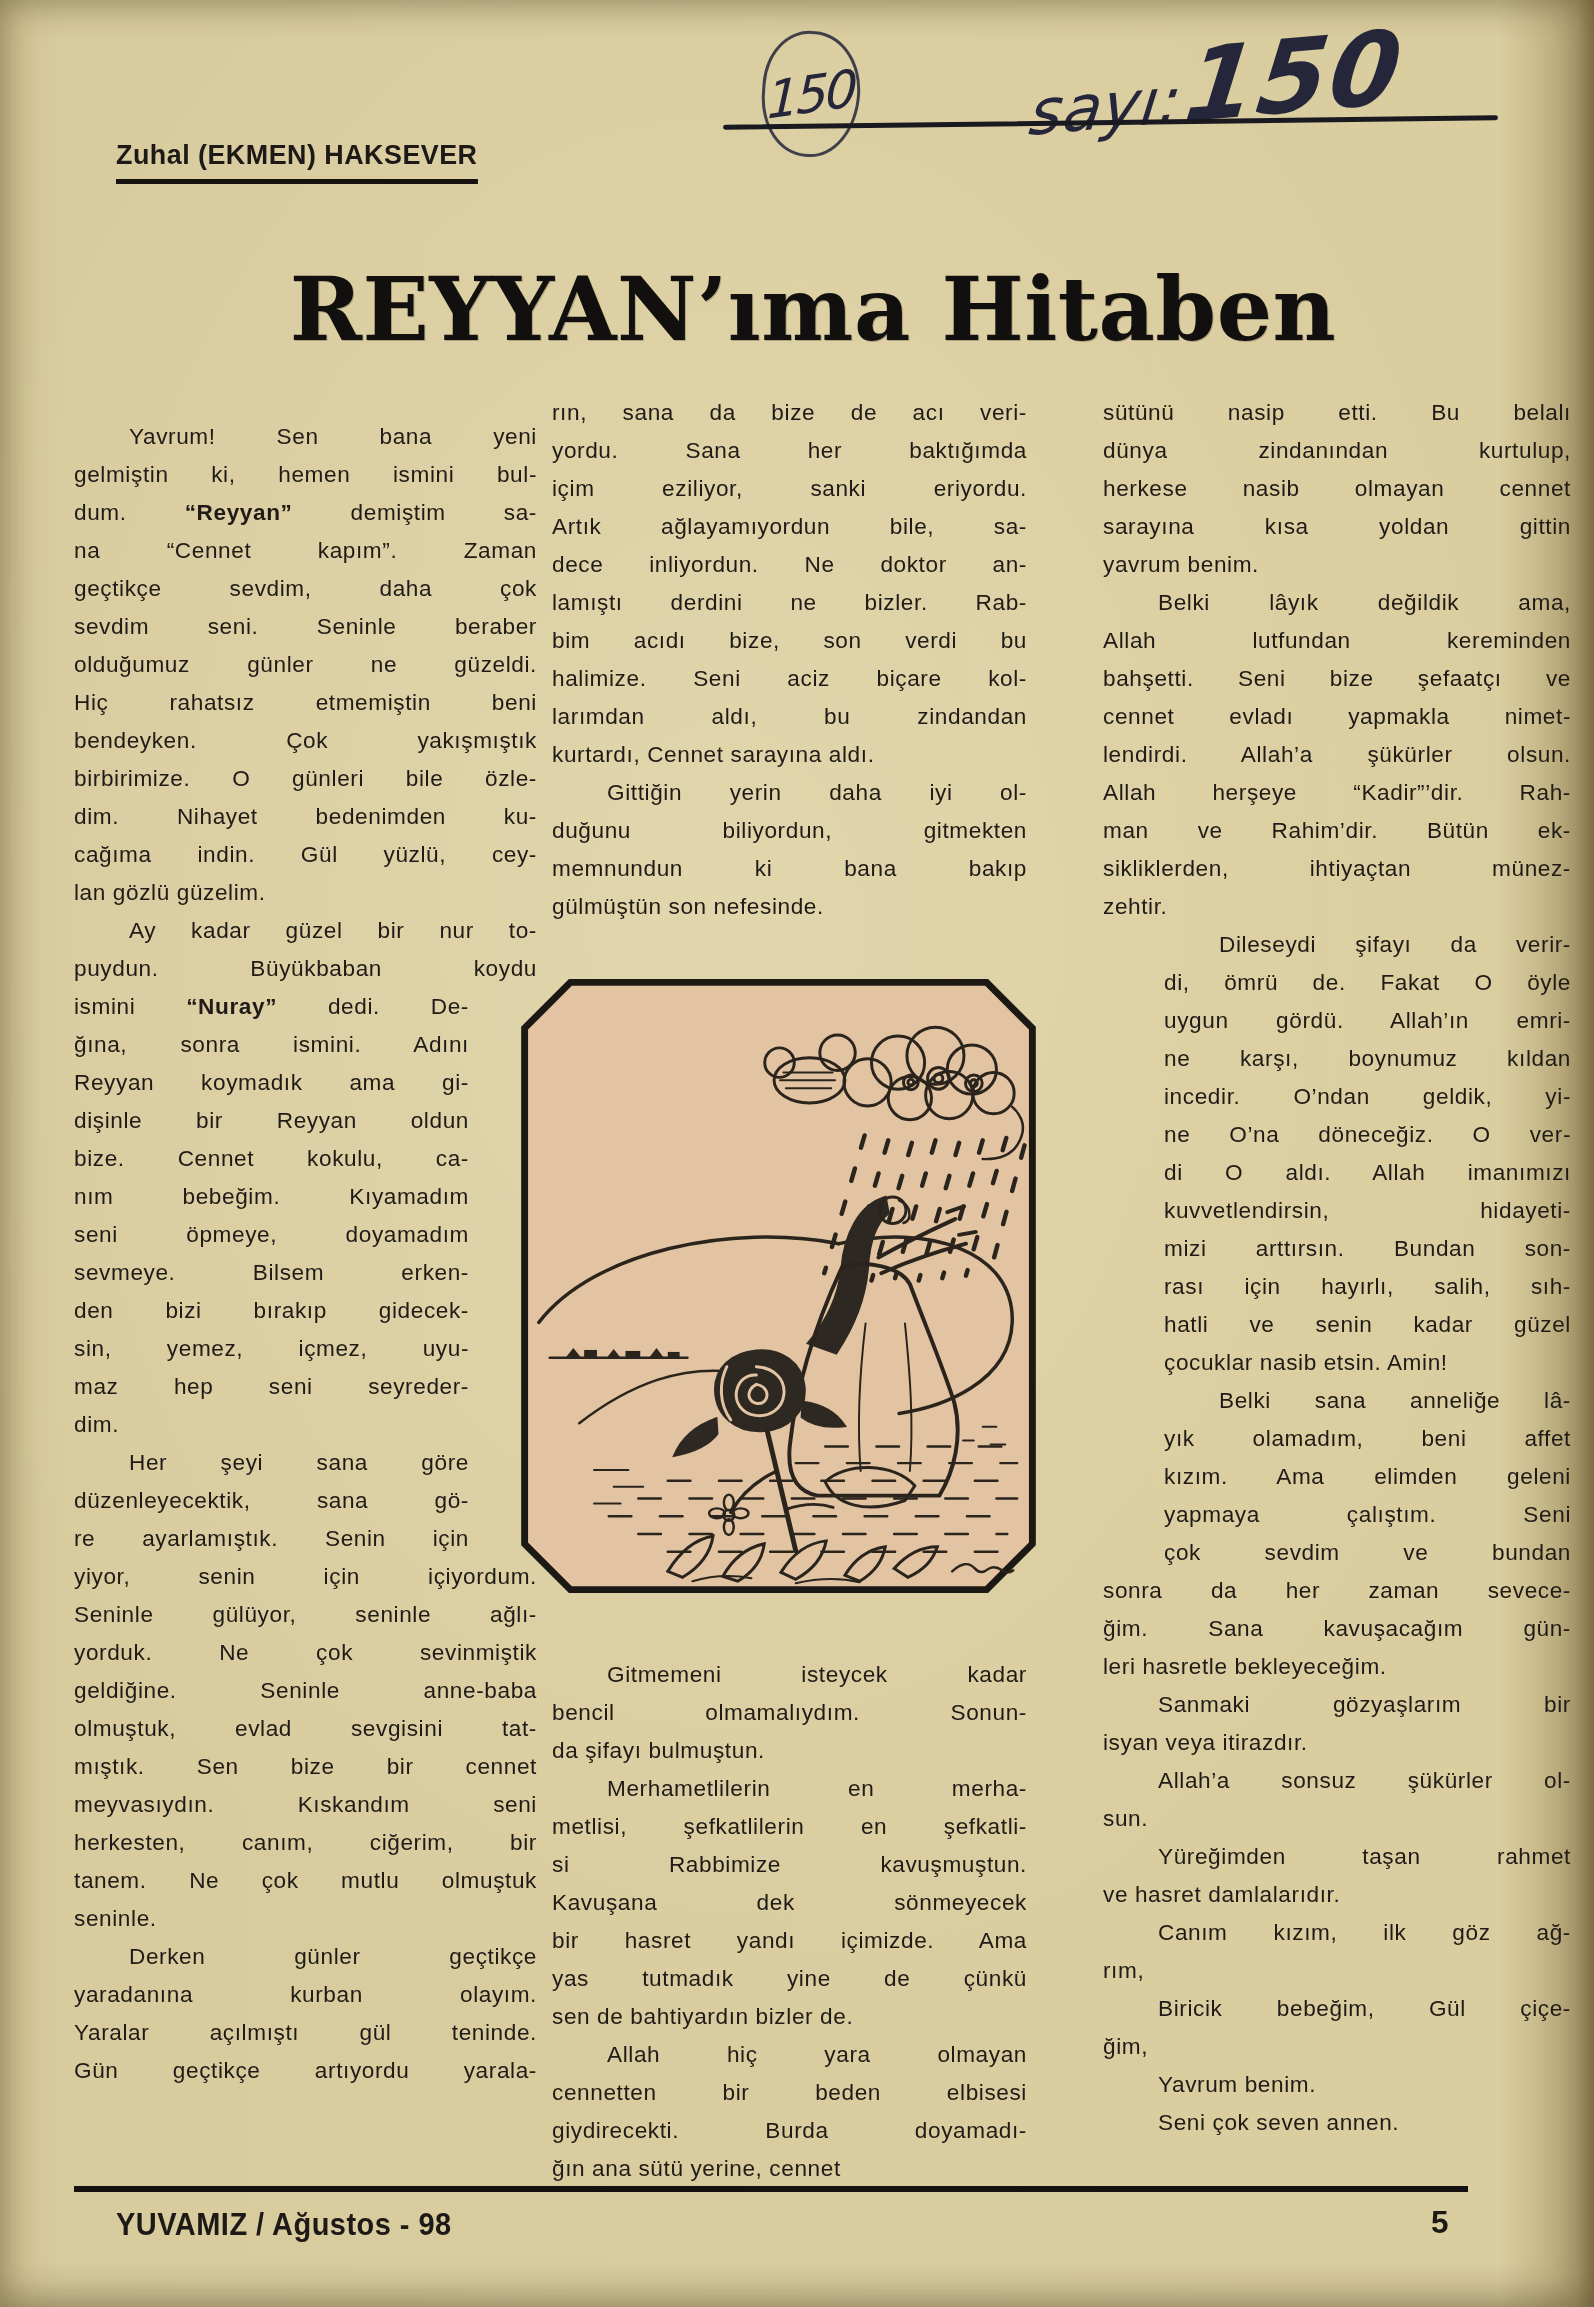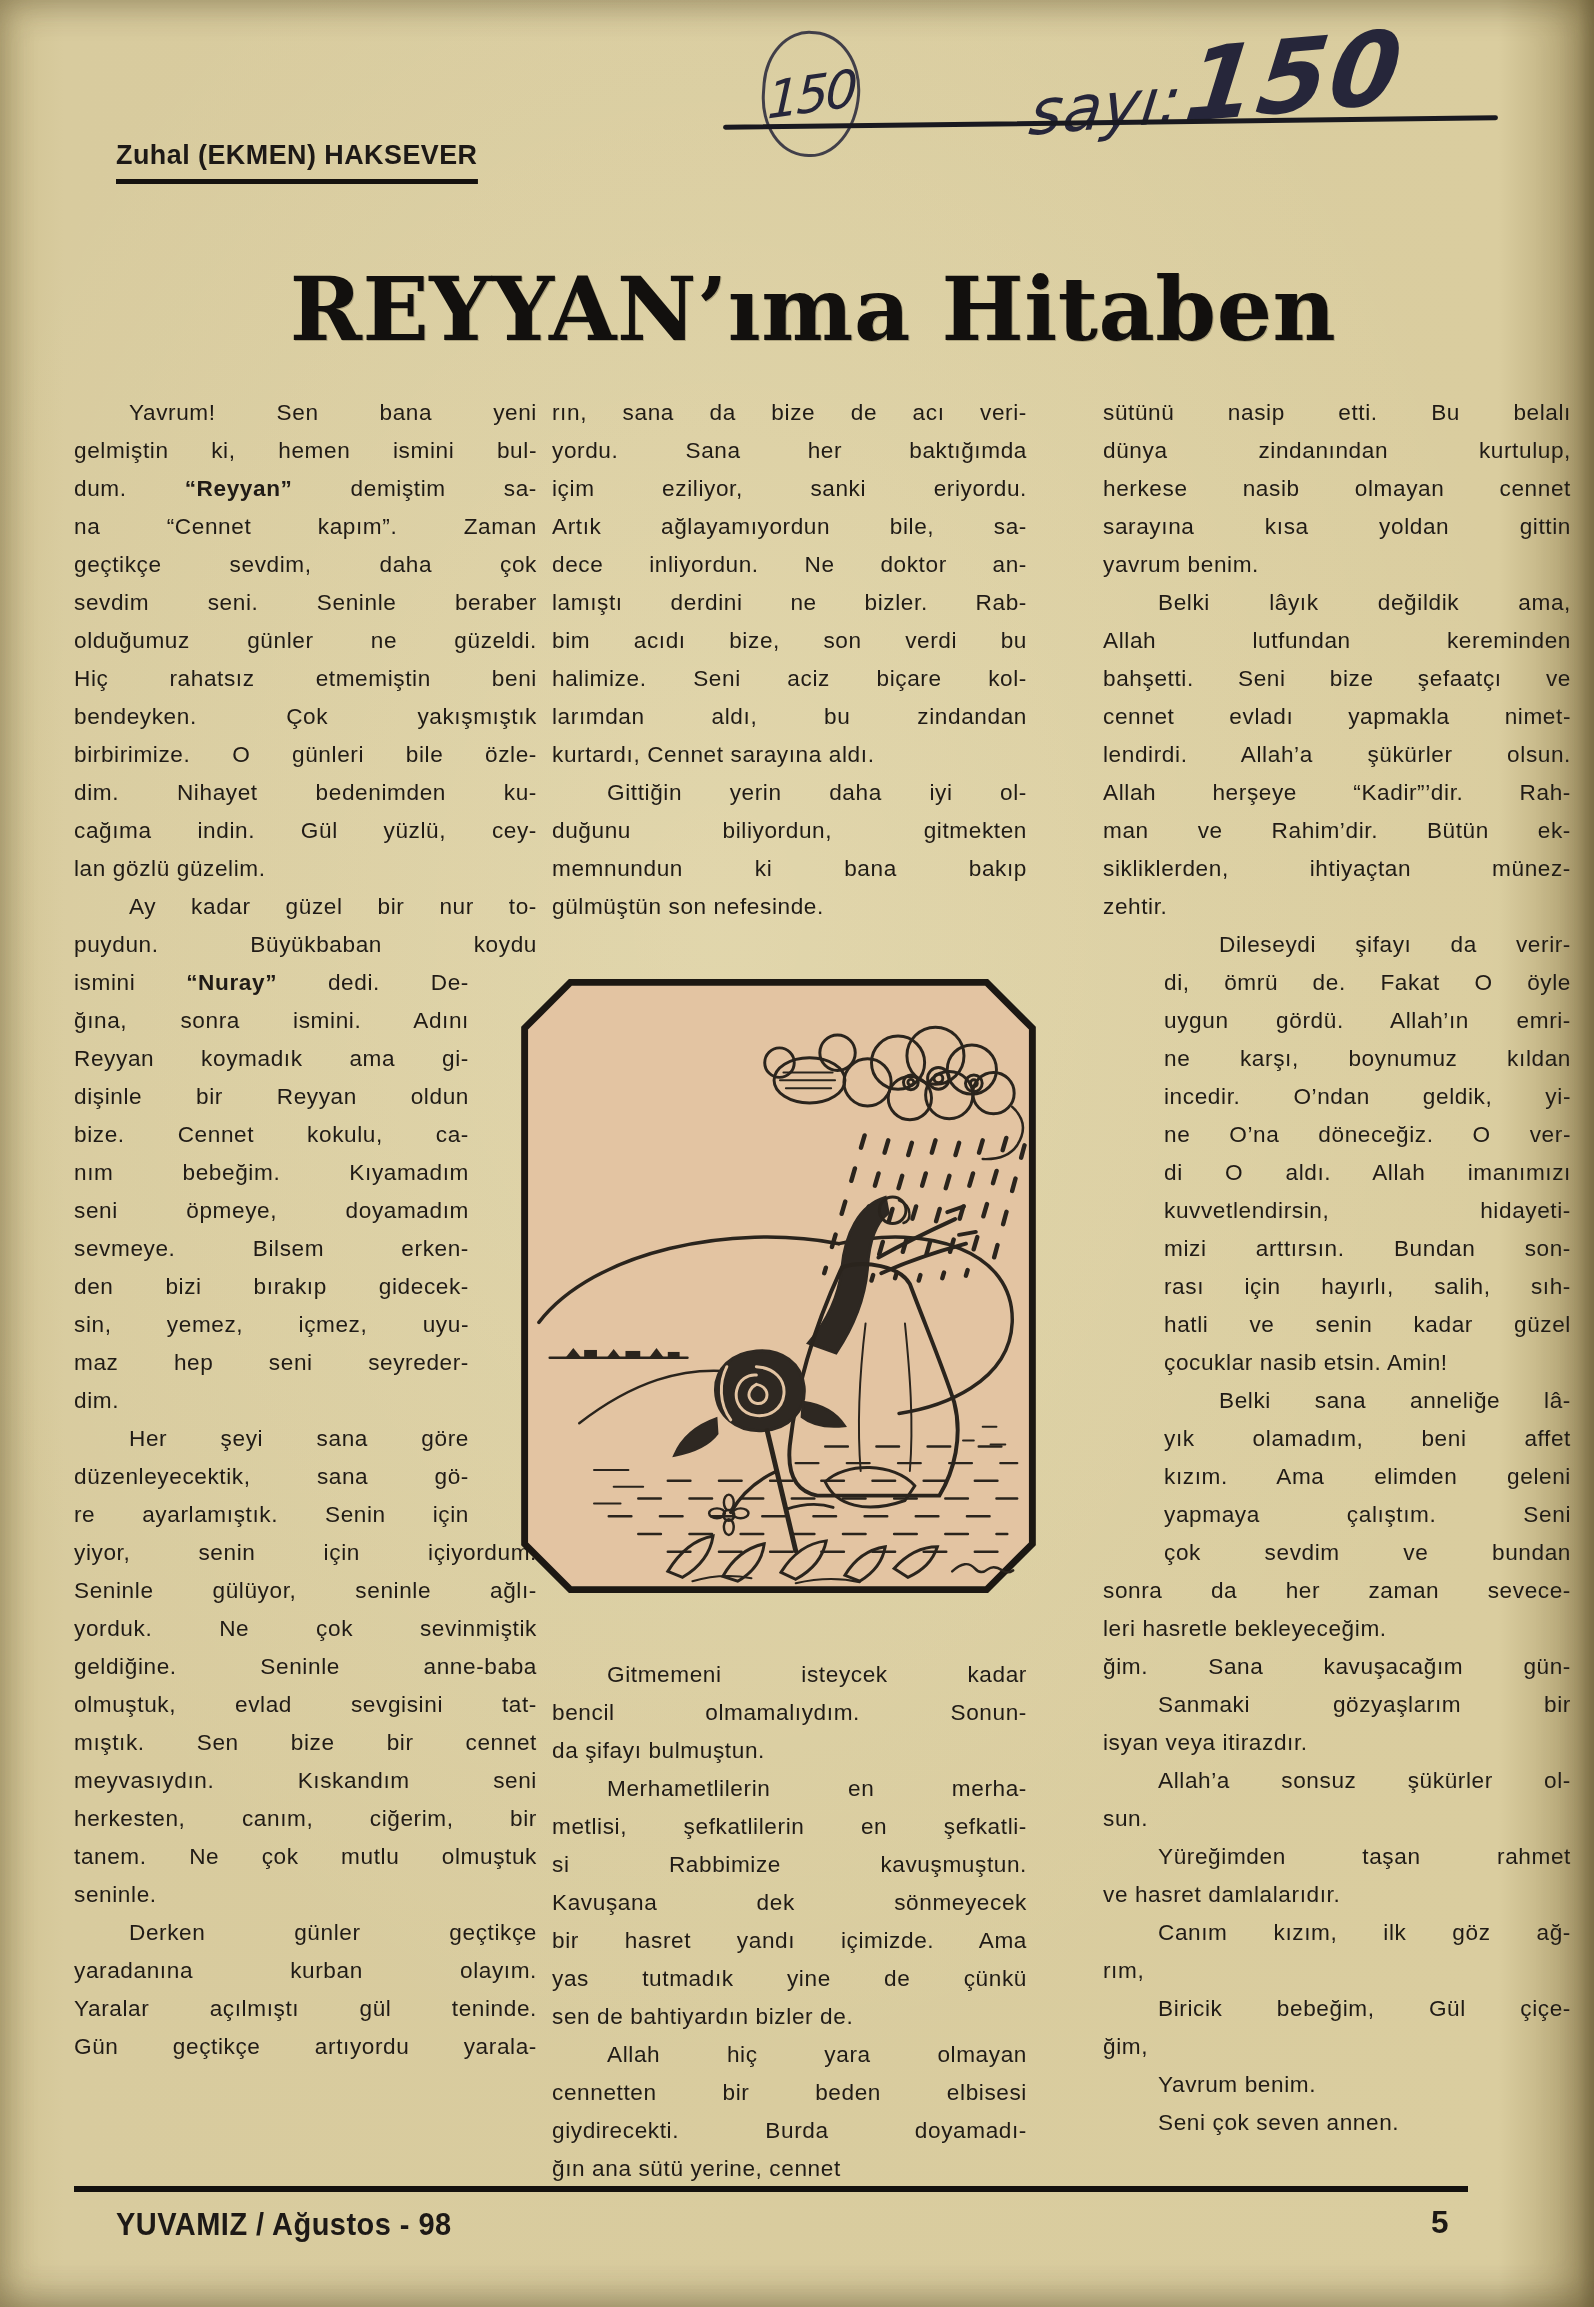--- a/index.html
+++ b/index.html
@@ -43,21 +43,21 @@
     transform:scaleX(.96);transform-origin:left;
   }
   .title{
     position:absolute;left:0;top:242px;width:1594px;text-align:center;
     font-family:"DejaVu Serif", serif;font-weight:bold;
     font-size:87px;letter-spacing:0.5px;color:#12100e;
     text-shadow:1px 1px 0 rgba(40,30,10,.25);
   }
   
   .col{position:absolute;top:394px;}
-  .col-1{left:74px;width:463px;}
+  .col-1{left:74px;width:463px;margin-top:24px;}
   .col-2a{left:552px;width:475px;}
   .col-2b{left:552px;top:1620px;width:475px;margin-top:36px;}
   .col-3{left:1059px;width:468px;margin-left:44px;}
   .ln{
     height:38px;line-height:38px;font-size:22.6px;letter-spacing:0.6px;
     text-align:justify;text-align-last:justify;
     white-space:nowrap;overflow:visible;
     color:#201b16;
   }
   .ln{white-space:normal;}
@@ -195,22 +195,22 @@
       <div class="ln nl">mizi arttırsın. Bundan son-</div>
       <div class="ln nl">rası için hayırlı, salih, sıh-</div>
       <div class="ln nl">hatli ve senin kadar güzel</div>
       <div class="ln e nl">çocuklar nasib etsin. Amin!</div>
       <div class="ln p nl">Belki sana anneliğe lâ-</div>
       <div class="ln nl">yık olamadım, beni affet</div>
       <div class="ln nl">kızım. Ama elimden geleni</div>
       <div class="ln nl">yapmaya çalıştım. Seni</div>
       <div class="ln nl">çok sevdim ve bundan</div>
       <div class="ln">sonra da her zaman sevece-</div>
+      <div class="ln">ğim. Sana kavuşacağım gün-</div>
       <div class="ln e">leri hasretle bekleyeceğim.</div>
-      <div class="ln">ğim. Sana kavuşacağım gün-</div>
       <div class="ln p">Sanmaki gözyaşlarım bir</div>
       <div class="ln e">isyan veya itirazdır.</div>
       <div class="ln p">Allah’a sonsuz şükürler ol-</div>
       <div class="ln e">sun.</div>
       <div class="ln p">Yüreğimden taşan rahmet</div>
       <div class="ln e">ve hasret damlalarıdır.</div>
       <div class="ln p">Canım kızım, ilk göz ağ-</div>
       <div class="ln e">rım,</div>
       <div class="ln p">Biricik bebeğim, Gül çiçe-</div>
       <div class="ln e">ğim,</div>

